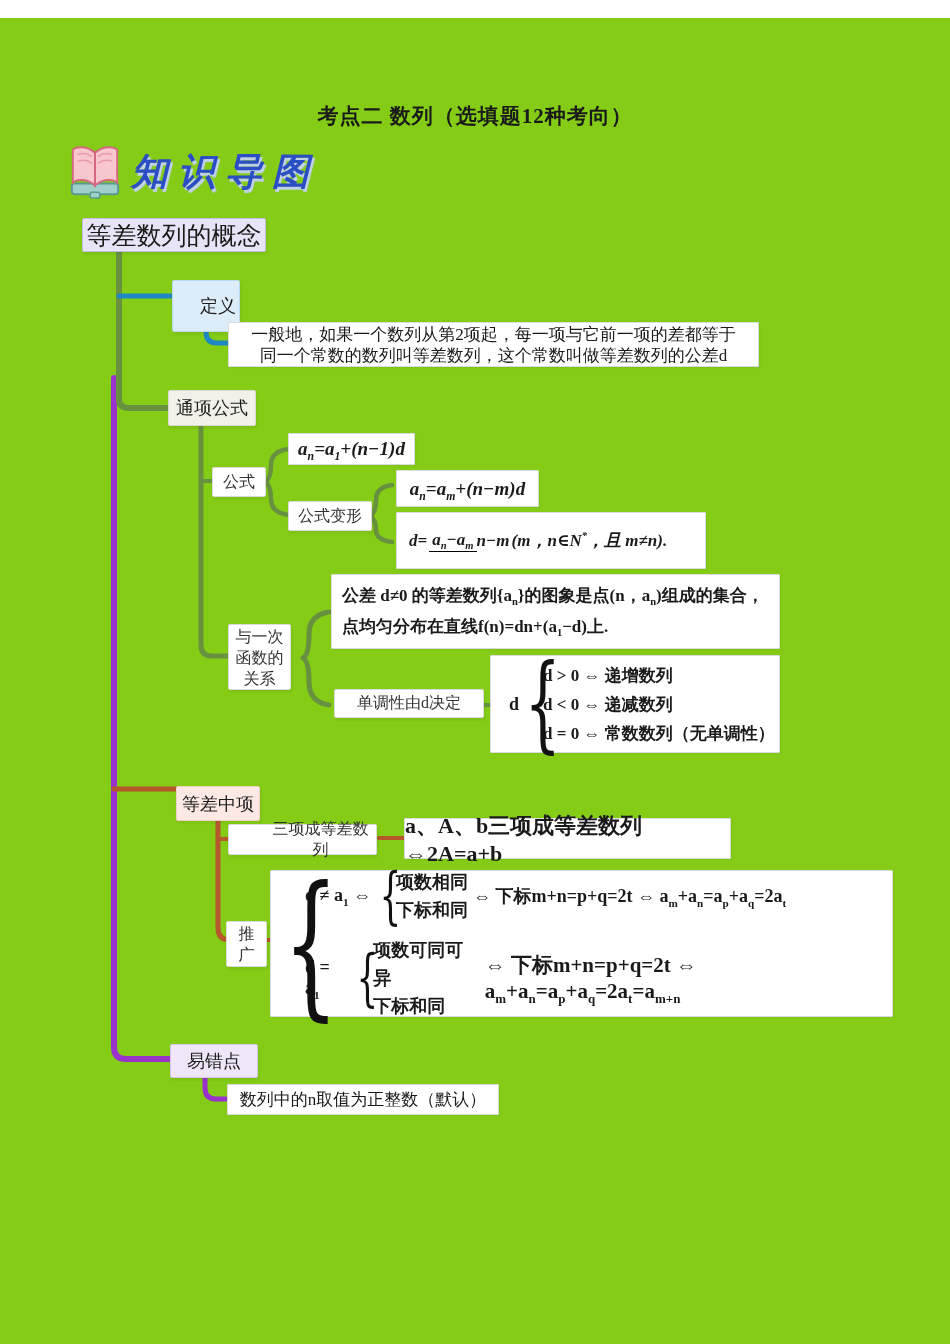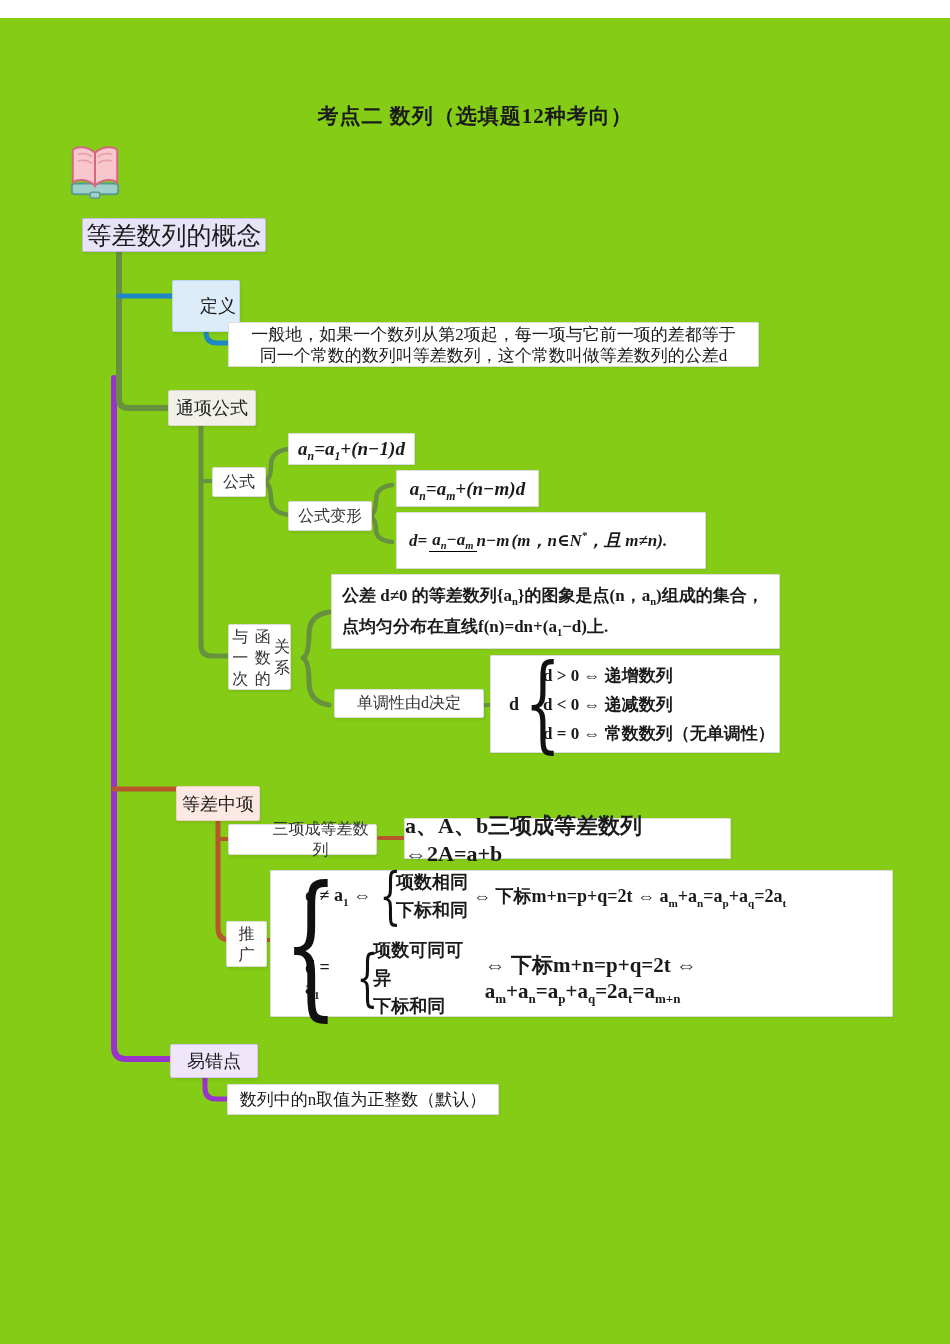--- a/index.html
+++ b/index.html
@@ -83,20 +83,21 @@
   <div id="page-title" class="abs">考点二 数列（选填题12种考向）</div>
 
   <svg class="abs" style="left:66px;top:126px;" width="58" height="56" viewBox="0 0 60 58">
     <rect x="6" y="41" width="48" height="11" rx="3" fill="#9fd0c9" stroke="#5b9a90" stroke-width="2"></rect>
     <rect x="25" y="50" width="10" height="6" rx="2" fill="#9fd0c9" stroke="#5b9a90" stroke-width="1.5"></rect>
     <path d="M30,9 C22,2 11,2 7,6 L7,40 C11,36 22,36 30,43 Z" fill="#f8c6cd" stroke="#d4687e" stroke-width="2"></path>
     <path d="M30,9 C38,2 49,2 53,6 L53,40 C49,36 38,36 30,43 Z" fill="#f8c6cd" stroke="#d4687e" stroke-width="2"></path>
     <path d="M30,9 L30,43" stroke="#d4687e" stroke-width="2"></path>
     <path d="M12,11 C17,9 23,10 27,13 M12,18 C17,16 23,17 27,20 M33,13 C37,10 43,9 48,11 M33,20 C37,17 43,16 48,18" stroke="#e89aa8" stroke-width="1.5" fill="none"></path>
   </svg>
+  <div id="logo-text" class="abs">知识导图</div>
 
   <div class="abs node tone-root" style="left:82px;top:200px;width:184px;height:34px;font-size:25px;">
     <span>等差数列的概念</span>
   </div>
 
   <div class="abs node tone-blue" style="left:172px;top:262px;width:68px;height:52px;font-size:18px;padding-left:24px;">
     <span>定义</span>
   </div>
   <div class="abs white-box" style="left:228px;top:304px;width:531px;height:45px;font-size:17px;line-height:21px;padding:1px 8px;text-align:center;">
     <div>一般地，如果一个数列从第2项起，每一项与它前一项的差都等于</div>
@@ -120,21 +121,21 @@
   </div>
   <div class="abs white-box math math-it" style="left:396px;top:494px;width:310px;height:57px;font-size:17px;display:flex;align-items:center;justify-content:flex-start;padding-left:12px;">
     <span>d=</span>
       <span class="frac">
         <span class="num">a<sub>n</sub>−a<sub>m</sub></span>
         <span class="den">n−m</span>
       </span>
       <span>(m，n∈N<sup>*</sup>，且 m≠n).</span>
   </div>
 
-  <div class="abs node" style="left:228px;top:606px;width:63px;height:66px;font-size:16px;color:#333;line-height:21px;">
+  <div class="abs node" style="left:228px;top:606px;width:63px;height:66px;font-size:16px;color:#333;line-height:21px;flex-direction:column;">
     <div>与一次</div>
     <div>函数的</div>
     <div>关系</div>
   </div>
   <div class="abs white-box math" style="left:331px;top:556px;width:449px;height:75px;font-size:17px;line-height:31px;padding:5px 10px;">
     <div>公差 d≠0 的等差数列{a<sub>n</sub>}的图象是点(n，a<sub>n</sub>)组成的集合，</div>
     <div>点均匀分布在直线f(n)=dn+(a<sub>1</sub>−d)上.</div>
   </div>
   <div class="abs node" style="left:334px;top:671px;width:150px;height:29px;font-size:16px;color:#333;">
     <span>单调性由d决定</span>

